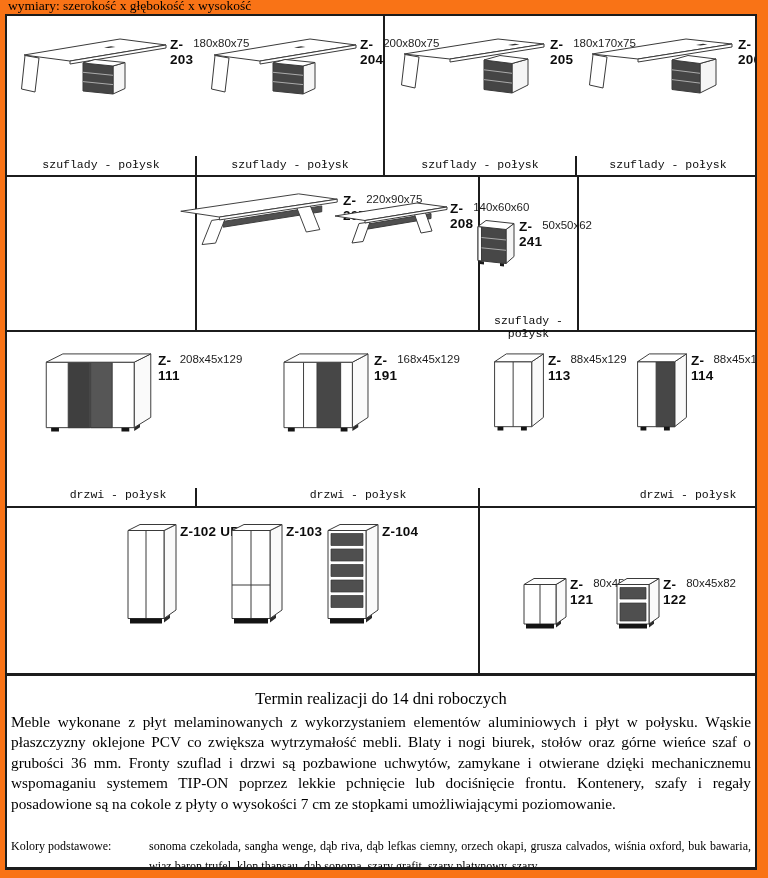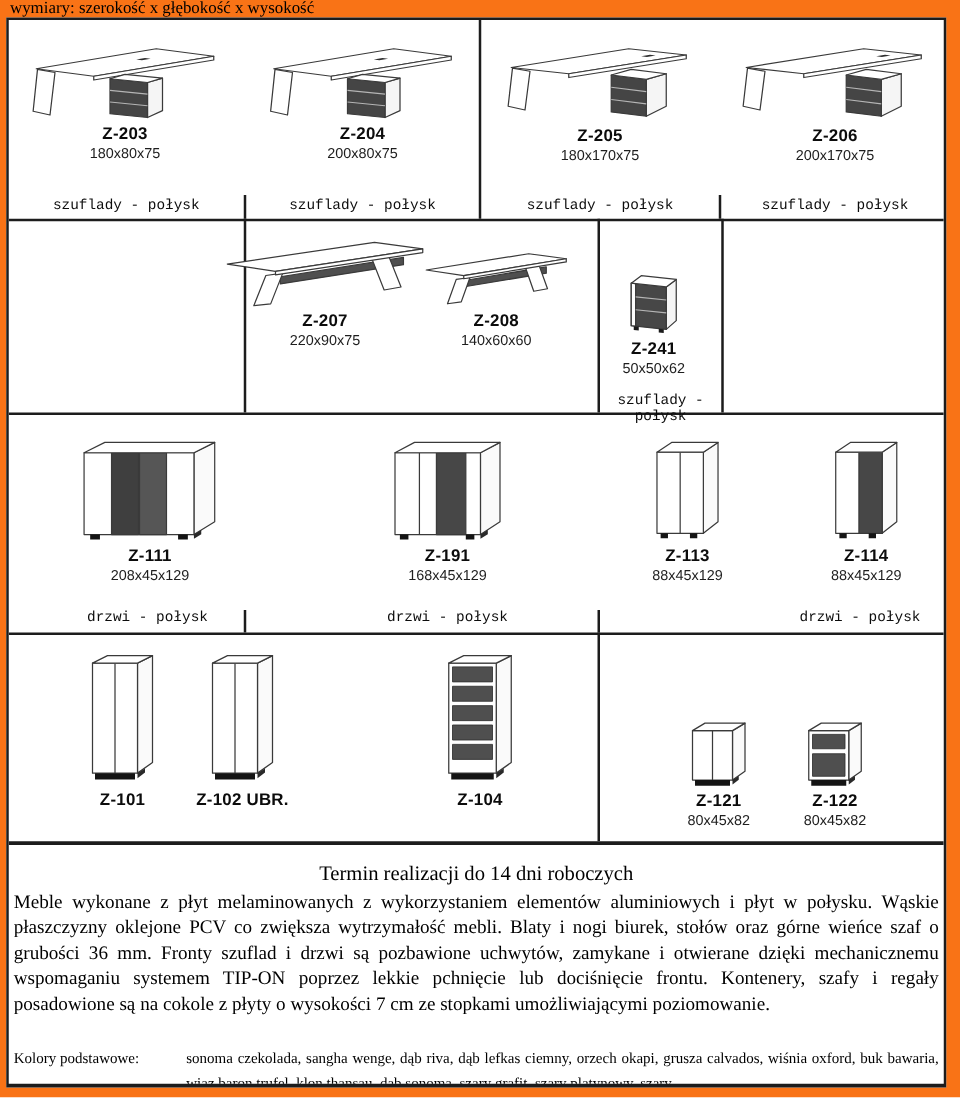--- a/index.html
+++ b/index.html
@@ -3,21 +3,21 @@
 <meta charset="utf-8">
 <style>
   html,body{margin:0;padding:0;background:#fff;}
   .page{position:relative;width:768px;height:878px;background:#f97316;overflow:hidden;
         font-family:"Liberation Serif",serif;color:#111;}
   .dim-note{position:absolute;left:8px;top:-1px;font-size:13.5px;line-height:14px;color:#000;}
   .sheet{position:absolute;left:5px;top:14px;width:752px;height:856px;border:2px solid #1c1c1c;
          border-bottom-width:3px;box-sizing:border-box;background:#fff;overflow:hidden;}
   .hl{position:absolute;left:0;width:748px;height:2px;background:#1c1c1c;}
   .vl{position:absolute;width:1.5px;background:#1c1c1c;}
-  .product{position:absolute;display:flex;flex-direction:column;align-items:center;}
+  .product{position:absolute;display:flex;flex-direction:row;align-items:flex-start;}
   .pname{font-family:"Liberation Sans",sans-serif;font-weight:bold;font-size:13.5px;
          color:#0c0c0c;margin-top:3px;letter-spacing:.2px;}
   .pdims{font-family:"Liberation Sans",sans-serif;font-size:11.5px;color:#1e1e1e;margin-top:3px;}
   .cell-label{position:absolute;font-family:Liberation Mono, monospace;font-size:11.5px;
               color:#0c0c0c;text-align:center;}
   .ill{display:block;}
   .textblock{position:absolute;left:0;top:657px;width:748px;}
   .lead{text-align:center;font-size:16.5px;margin:16px 0 3px 0;color:#000;}
   .desc{font-size:15.3px;line-height:20.4px;text-align:justify;padding:0 4px;color:#000;}
   .colors-row{display:flex;padding:0 4px;font-size:12px;line-height:20.4px;color:#000;margin-top:22px;}
@@ -258,31 +258,31 @@
       <svg class="ill" width="58" height="84" viewBox="0 0 58 86">
           <use href="#g-cab-114"></use>
         </svg>
       <div class="pname">Z-114</div>
       <div class="pdims">88x45x129</div>
     </div>
     <div class="cell-label" style="left:31px;top:472px;width:160px;">drzwi - połysk</div>
     <div class="cell-label" style="left:271px;top:472px;width:160px;">drzwi - połysk</div>
     <div class="cell-label" style="left:601px;top:472px;width:160px;">drzwi - połysk</div>
 
-    <div class="product" style="left:31px;top:505px;width:120px;">
-      <svg class="ill" width="56" height="108" viewBox="0 0 56 108">
-          <use href="#g-ward-101"></use>
-        </svg>
-      <div class="pname">Z-101</div>
-    </div>
     <div class="product" style="left:117px;top:505px;width:140px;">
       <svg class="ill" width="56" height="108" viewBox="0 0 56 108">
           <use href="#g-ward-101"></use>
         </svg>
       <div class="pname">Z-102 UBR.</div>
+    </div>
+    <div class="product" style="left:221px;top:505px;width:120px;">
+      <svg class="ill" width="58" height="108" viewBox="0 0 58 108">
+          <use href="#g-ward-103"></use>
+        </svg>
+      <div class="pname">Z-103</div>
     </div>
     <div class="product" style="left:317px;top:505px;width:120px;">
       <svg class="ill" width="58" height="108" viewBox="0 0 58 108">
           <use href="#g-shelf-104"></use>
         </svg>
       <div class="pname">Z-104</div>
     </div>
     <div class="product" style="left:513px;top:558px;width:110px;">
       <svg class="ill" width="50" height="56" viewBox="0 0 50 56">
           <use href="#g-low-121"></use>

